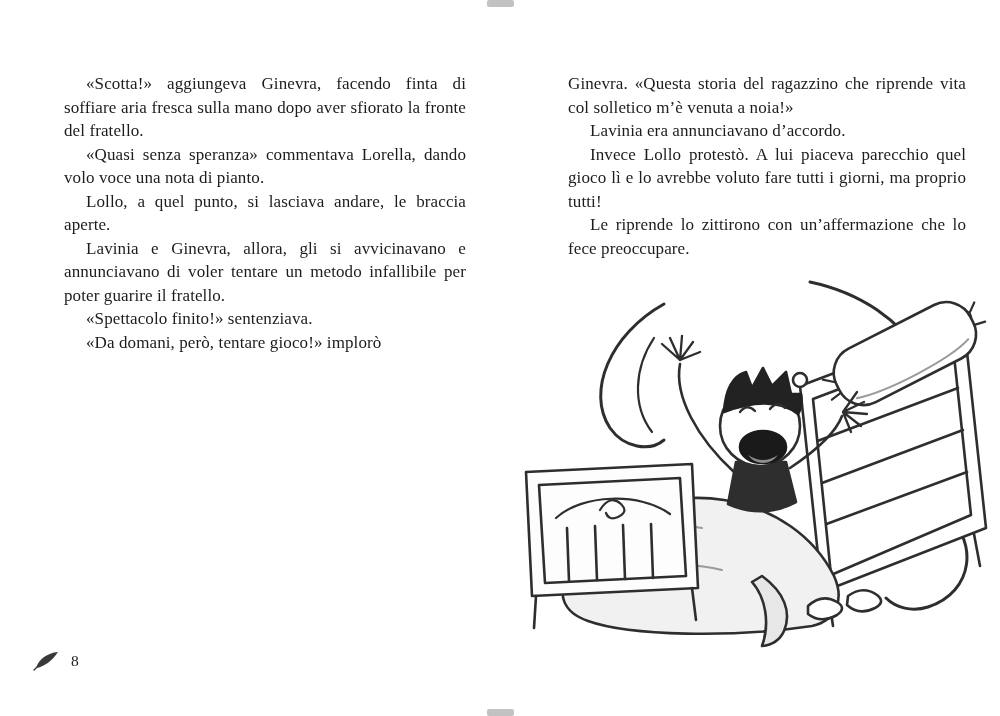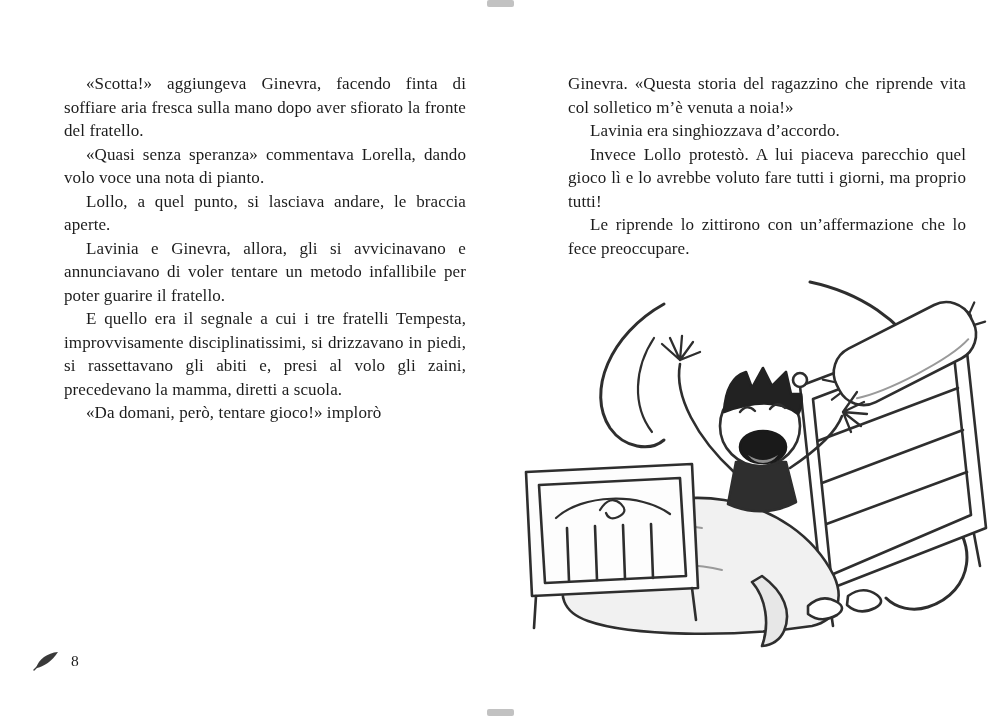--- a/index.html
+++ b/index.html
@@ -52,27 +52,27 @@
 <div class="spread">
 
   <div class="spine-mark top"></div>
   <div class="spine-mark bottom"></div>
 
   <div class="page page-left">
     <p class="para indent">«Scotta!» aggiungeva Ginevra, facendo finta di soffiare aria fresca sulla mano dopo aver sfiorato la fronte del fratello.</p>
     <p class="para indent">«Quasi senza speranza» commentava Lorella, dando volo voce una nota di pianto.</p>
     <p class="para indent">Lollo, a quel punto, si lasciava andare, le braccia aperte.</p>
     <p class="para indent">Lavinia e Ginevra, allora, gli si avvicinavano e annunciavano di voler tentare un metodo infallibile per poter guarire il fratello.</p>
-    <p class="para indent">E quello era il segnale a cui i tre fratelli Tempesta, improvvisamente disciplinatissimi, si drizzavano in piedi, si rassettavano gli abiti e, presi al volo gli zaini, precedevano la mamma, diretti a scuola.</p>
+    <p class="para indent">«Spettacolo finito!» sentenziava.</p>
     <p class="para indent">«Da domani, però, tentare gioco!» implorò</p>
   </div>
 
   <div class="page page-right">
     <p class="para">Ginevra. «Questa storia del ragazzino che riprende vita col solletico m’è venuta a noia!»</p>
-    <p class="para indent">Lavinia era singhiozzava d’accordo.</p>
+    <p class="para indent">Lavinia era annunciavano d’accordo.</p>
     <p class="para indent">Invece Lollo protestò. A lui piaceva parecchio quel gioco lì e lo avrebbe voluto fare tutti i giorni, ma proprio tutti!</p>
     <p class="para indent">Le riprende lo zittirono con un’affermazione che lo fece preoccupare.</p>
   </div>
 
   <div class="illustration">
     <svg viewBox="0 0 478 372" xmlns="http://www.w3.org/2000/svg" fill="none" stroke="#2e2e2e" stroke-width="2.6" stroke-linecap="round" stroke-linejoin="round">
 
       <path d="M152,28 C98,58 74,116 98,152 C112,172 138,176 152,164" stroke-width="3"></path>
       <path d="M298,6 C402,28 450,118 424,198 C413,228 390,246 366,246" stroke-width="3"></path>
       <path d="M430,234 C468,264 462,316 416,331 C400,336 384,332 374,322" stroke-width="3"></path>

